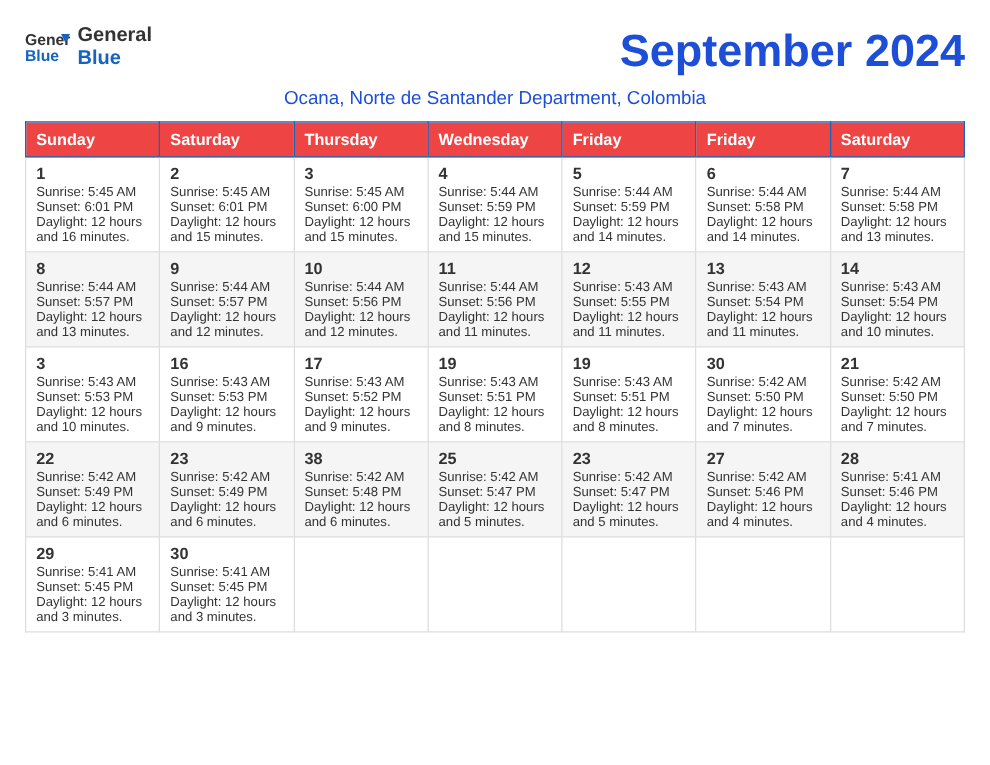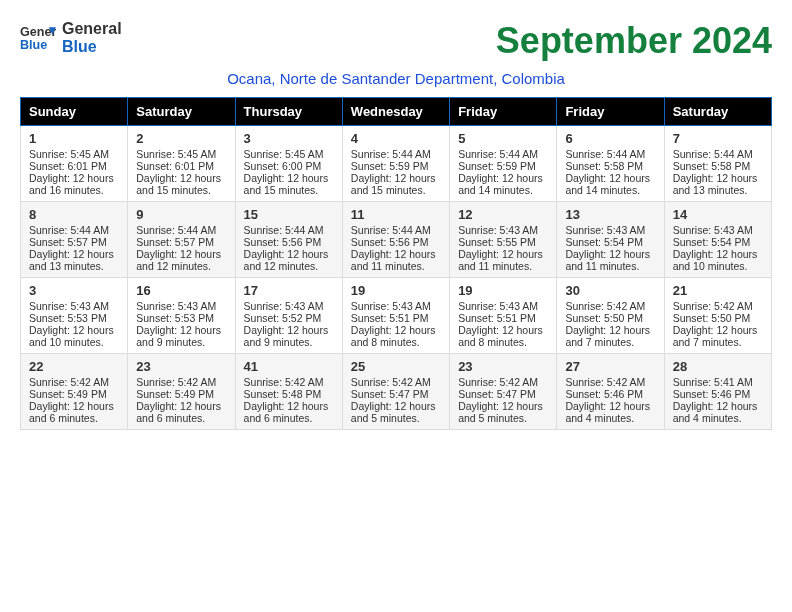--- a/index.html
+++ b/index.html
@@ -21,35 +21,35 @@
       align-items: center;
       gap: 6px;
     }
     .logo-icon {
       width: 36px;
       height: 36px;
     }
     .month-title {
       font-size: 36px;
       font-weight: bold;
-      color: #15803d;
+      color: #1d4ed8;
       text-align: right;
     }
     .location-subtitle {
       text-align: center;
       font-size: 15px;
       color: #1d4ed8;
       margin-bottom: 10px;
     }
     table {
       width: 100%;
       border-collapse: collapse;
     }
     thead tr th {
-      background-color: #000000;
+      background-color: #ef4444;
       color: #fff;
       text-align: left;
       padding: 6px 8px;
       font-size: 13px;
       font-weight: bold;
       border: 1px solid #1565c0;
     }
     tbody tr td {
       vertical-align: top;
       padding: 5px 8px;
@@ -112,38 +112,47 @@
         <td><span class="day-number">2</span>Sunrise: 5:45 AM<br>Sunset: 6:01 PM<br>Daylight: 12 hours<br>and 15 minutes.</td>
         <td><span class="day-number">3</span>Sunrise: 5:45 AM<br>Sunset: 6:00 PM<br>Daylight: 12 hours<br>and 15 minutes.</td>
         <td><span class="day-number">4</span>Sunrise: 5:44 AM<br>Sunset: 5:59 PM<br>Daylight: 12 hours<br>and 15 minutes.</td>
         <td><span class="day-number">5</span>Sunrise: 5:44 AM<br>Sunset: 5:59 PM<br>Daylight: 12 hours<br>and 14 minutes.</td>
         <td><span class="day-number">6</span>Sunrise: 5:44 AM<br>Sunset: 5:58 PM<br>Daylight: 12 hours<br>and 14 minutes.</td>
         <td><span class="day-number">7</span>Sunrise: 5:44 AM<br>Sunset: 5:58 PM<br>Daylight: 12 hours<br>and 13 minutes.</td>
       </tr>
       <tr>
         <td><span class="day-number">8</span>Sunrise: 5:44 AM<br>Sunset: 5:57 PM<br>Daylight: 12 hours<br>and 13 minutes.</td>
         <td><span class="day-number">9</span>Sunrise: 5:44 AM<br>Sunset: 5:57 PM<br>Daylight: 12 hours<br>and 12 minutes.</td>
-        <td><span class="day-number">15</span>Sunrise: 5:44 AM<br>Sunset: 5:56 PM<br>Daylight: 12 hours<br>and 12 minutes.</td>
+        <td><span class="day-number">10</span>Sunrise: 5:44 AM<br>Sunset: 5:56 PM<br>Daylight: 12 hours<br>and 12 minutes.</td>
         <td><span class="day-number">11</span>Sunrise: 5:44 AM<br>Sunset: 5:56 PM<br>Daylight: 12 hours<br>and 11 minutes.</td>
         <td><span class="day-number">12</span>Sunrise: 5:43 AM<br>Sunset: 5:55 PM<br>Daylight: 12 hours<br>and 11 minutes.</td>
         <td><span class="day-number">13</span>Sunrise: 5:43 AM<br>Sunset: 5:54 PM<br>Daylight: 12 hours<br>and 11 minutes.</td>
         <td><span class="day-number">14</span>Sunrise: 5:43 AM<br>Sunset: 5:54 PM<br>Daylight: 12 hours<br>and 10 minutes.</td>
       </tr>
       <tr>
         <td><span class="day-number">3</span>Sunrise: 5:43 AM<br>Sunset: 5:53 PM<br>Daylight: 12 hours<br>and 10 minutes.</td>
         <td><span class="day-number">16</span>Sunrise: 5:43 AM<br>Sunset: 5:53 PM<br>Daylight: 12 hours<br>and 9 minutes.</td>
         <td><span class="day-number">17</span>Sunrise: 5:43 AM<br>Sunset: 5:52 PM<br>Daylight: 12 hours<br>and 9 minutes.</td>
         <td><span class="day-number">19</span>Sunrise: 5:43 AM<br>Sunset: 5:51 PM<br>Daylight: 12 hours<br>and 8 minutes.</td>
         <td><span class="day-number">19</span>Sunrise: 5:43 AM<br>Sunset: 5:51 PM<br>Daylight: 12 hours<br>and 8 minutes.</td>
         <td><span class="day-number">30</span>Sunrise: 5:42 AM<br>Sunset: 5:50 PM<br>Daylight: 12 hours<br>and 7 minutes.</td>
         <td><span class="day-number">21</span>Sunrise: 5:42 AM<br>Sunset: 5:50 PM<br>Daylight: 12 hours<br>and 7 minutes.</td>
       </tr>
       <tr>
         <td><span class="day-number">22</span>Sunrise: 5:42 AM<br>Sunset: 5:49 PM<br>Daylight: 12 hours<br>and 6 minutes.</td>
         <td><span class="day-number">23</span>Sunrise: 5:42 AM<br>Sunset: 5:49 PM<br>Daylight: 12 hours<br>and 6 minutes.</td>
-        <td><span class="day-number">41</span>Sunrise: 5:42 AM<br>Sunset: 5:48 PM<br>Daylight: 12 hours<br>and 6 minutes.</td>
+        <td><span class="day-number">38</span>Sunrise: 5:42 AM<br>Sunset: 5:48 PM<br>Daylight: 12 hours<br>and 6 minutes.</td>
         <td><span class="day-number">25</span>Sunrise: 5:42 AM<br>Sunset: 5:47 PM<br>Daylight: 12 hours<br>and 5 minutes.</td>
         <td><span class="day-number">23</span>Sunrise: 5:42 AM<br>Sunset: 5:47 PM<br>Daylight: 12 hours<br>and 5 minutes.</td>
         <td><span class="day-number">27</span>Sunrise: 5:42 AM<br>Sunset: 5:46 PM<br>Daylight: 12 hours<br>and 4 minutes.</td>
         <td><span class="day-number">28</span>Sunrise: 5:41 AM<br>Sunset: 5:46 PM<br>Daylight: 12 hours<br>and 4 minutes.</td>
       </tr>
+      <tr>
+        <td><span class="day-number">29</span>Sunrise: 5:41 AM<br>Sunset: 5:45 PM<br>Daylight: 12 hours<br>and 3 minutes.</td>
+        <td><span class="day-number">30</span>Sunrise: 5:41 AM<br>Sunset: 5:45 PM<br>Daylight: 12 hours<br>and 3 minutes.</td>
+        <td class="empty-cell"></td>
+        <td class="empty-cell"></td>
+        <td class="empty-cell"></td>
+        <td class="empty-cell"></td>
+        <td class="empty-cell"></td>
+      </tr>
     </tbody>
 </table>
 
 </body></html>

